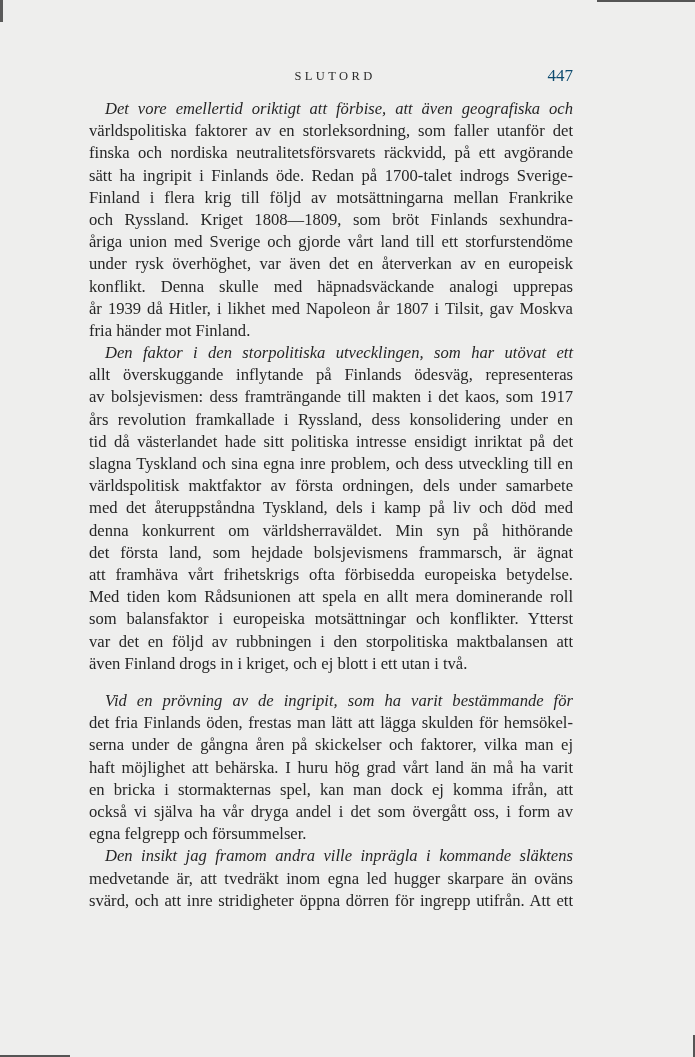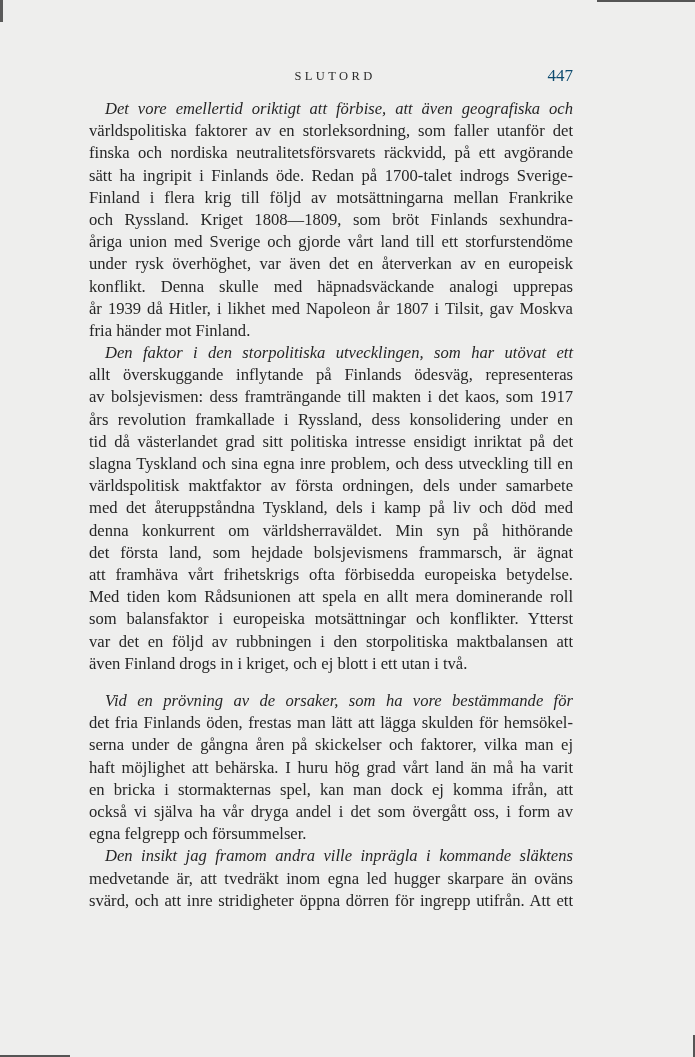--- a/index.html
+++ b/index.html
@@ -107,37 +107,37 @@
     <div class="line">under rysk överhöghet, var även det en återverkan av en europeisk</div>
     <div class="line">konflikt.  Denna skulle med häpnadsväckande analogi upprepas</div>
     <div class="line">år 1939 då Hitler, i likhet med Napoleon år 1807 i Tilsit, gav Moskva</div>
     <div class="line last">fria händer mot Finland.</div>
   </div>
   <div>
     <div class="line indent">Den faktor i den storpolitiska utvecklingen, som har utövat ett</div>
     <div class="line">allt överskuggande inflytande på Finlands ödesväg, representeras</div>
     <div class="line">av bolsjevismen: dess framträngande till makten i det kaos, som 1917</div>
     <div class="line">års revolution framkallade i Ryssland, dess konsolidering under en</div>
-    <div class="line">tid då västerlandet grad sitt politiska intresse ensidigt inriktat på det</div>
+    <div class="line">tid då västerlandet hade sitt politiska intresse ensidigt inriktat på det</div>
     <div class="line">slagna Tyskland och sina egna inre problem, och dess utveckling till en</div>
     <div class="line">världspolitisk maktfaktor av första ordningen, dels under samarbete</div>
     <div class="line">med det återuppståndna Tyskland, dels i kamp på liv och död med</div>
     <div class="line">denna konkurrent om världsherraväldet.  Min syn på hithörande</div>
     <div class="line">det första land, som hejdade bolsjevismens frammarsch, är ägnat</div>
     <div class="line">att framhäva vårt frihetskrigs ofta förbisedda europeiska betydelse.</div>
     <div class="line">Med tiden kom Rådsunionen att spela en allt mera dominerande roll</div>
     <div class="line">som balansfaktor i europeiska motsättningar och konflikter.  Ytterst</div>
     <div class="line">var det en följd av rubbningen i den storpolitiska maktbalansen att</div>
     <div class="line last">även Finland drogs in i kriget, och ej blott i ett utan i två.</div>
   </div>
 </div>
 
 <div class="text-block section-2">
   <div>
-    <div class="line indent">Vid en prövning av de orsaker, som ha vore bestämmande för</div>
+    <div class="line indent">Vid en prövning av de ingripit, som ha varit bestämmande för</div>
     <div class="line">det fria Finlands öden, frestas man lätt att lägga skulden för hemsökel-</div>
     <div class="line">serna under de gångna åren på skickelser och faktorer, vilka man ej</div>
     <div class="line">haft möjlighet att behärska.  I huru hög grad vårt land än må ha varit</div>
     <div class="line">en bricka i stormakternas spel, kan man dock ej komma ifrån, att</div>
     <div class="line">också vi själva ha vår dryga andel i det som övergått oss, i form av</div>
     <div class="line last">egna felgrepp och försummelser.</div>
   </div>
   <div>
     <div class="line indent">Den insikt jag framom andra ville inprägla i kommande släktens</div>
     <div class="line">medvetande är, att tvedräkt inom egna led hugger skarpare än oväns</div>

